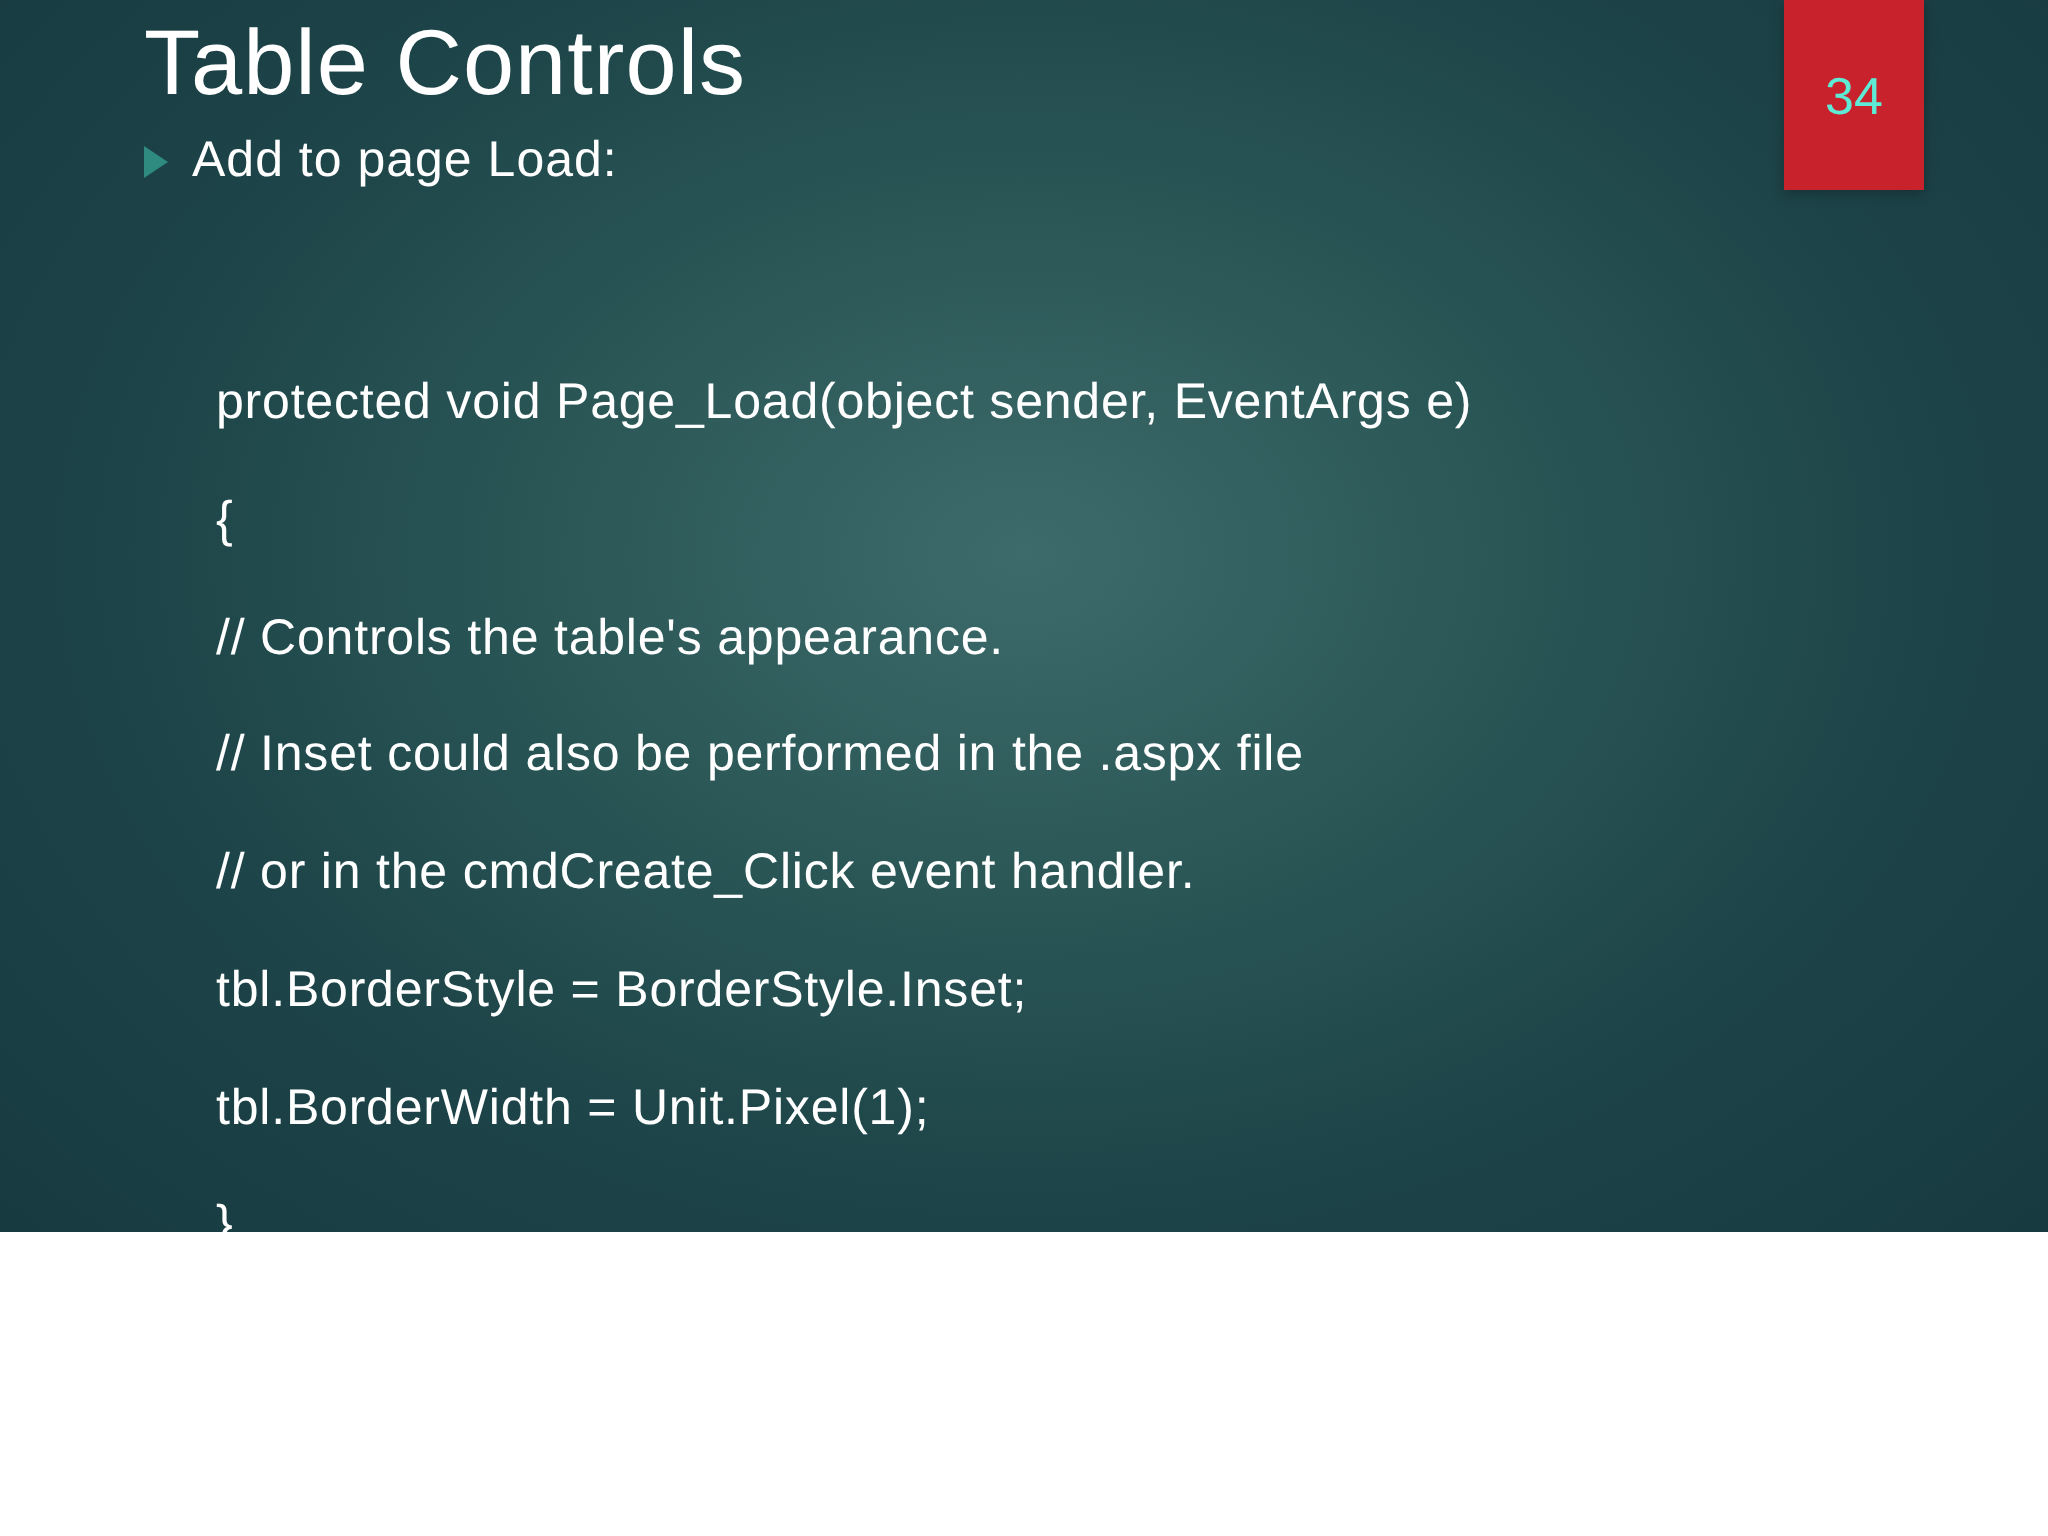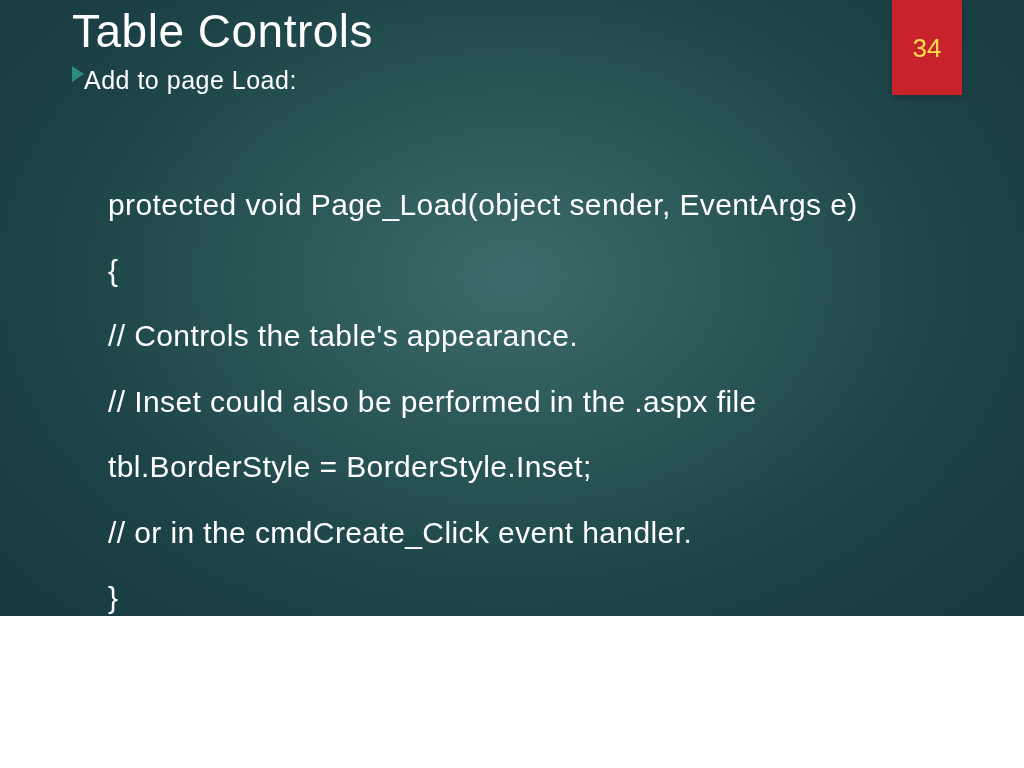--- a/index.html
+++ b/index.html
@@ -31,54 +31,55 @@
     font-weight: 300;
     letter-spacing: 0.5px;
   }
   .page-tab {
     position: absolute;
     top: 0;
     right: 62px;
     width: 70px;
     height: 95px;
     background: #c8232c;
-    color: #fde047;
+    color: #5eead4;
     font-size: 26px;
     display: flex;
     align-items: center;
     justify-content: center;
     box-shadow: 0 2px 6px rgba(0,0,0,0.25);
     padding-top: 2px;
     box-sizing: border-box;
   }
   .bullet-row {
     position: absolute;
     top: 66px;
     left: 72px;
     display: flex;
-    align-items: flex-start;
+    align-items: center;
+    gap: 12px;
   }
   .bullet-icon {
     width: 0;
     height: 0;
     border-top: 8px solid transparent;
     border-bottom: 8px solid transparent;
     border-left: 12px solid #2f8a7f;
   }
   .bullet-text {
     font-size: 25px;
     font-weight: 300;
     letter-spacing: 0.5px;
   }
   .code-block {
     position: absolute;
     top: 185px;
     left: 108px;
     right: 60px;
-    font-size: 30px;
+    font-size: 25px;
     font-weight: 300;
     letter-spacing: 0.4px;
   }
   .code-line {
     margin: 0 0 25px 0;
     line-height: 1.35;
   }
 </style>
 </head>
 <body>
@@ -94,18 +95,19 @@
   <div class="bullet-row">
     <div class="bullet-icon"></div>
     <div class="bullet-text">Add to page Load:</div>
   </div>
 
   <div class="code-block">
     <p class="code-line">protected void Page_Load(object sender, EventArgs e)</p>
     <p class="code-line">{</p>
     <p class="code-line">// Controls the table's appearance.</p>
     <p class="code-line">// Inset could also be performed in the .aspx file</p>
+    <p class="code-line">// or in the cmdCreate_Click event handler.</p>
     <p class="code-line">tbl.BorderStyle = BorderStyle.Inset;</p>
-    <p class="code-line">// or in the cmdCreate_Click event handler.</p>
+    <p class="code-line">tbl.BorderWidth = Unit.Pixel(1);</p>
     <p class="code-line">}</p>
   </div>
 
 </div>
 
 </body></html>

